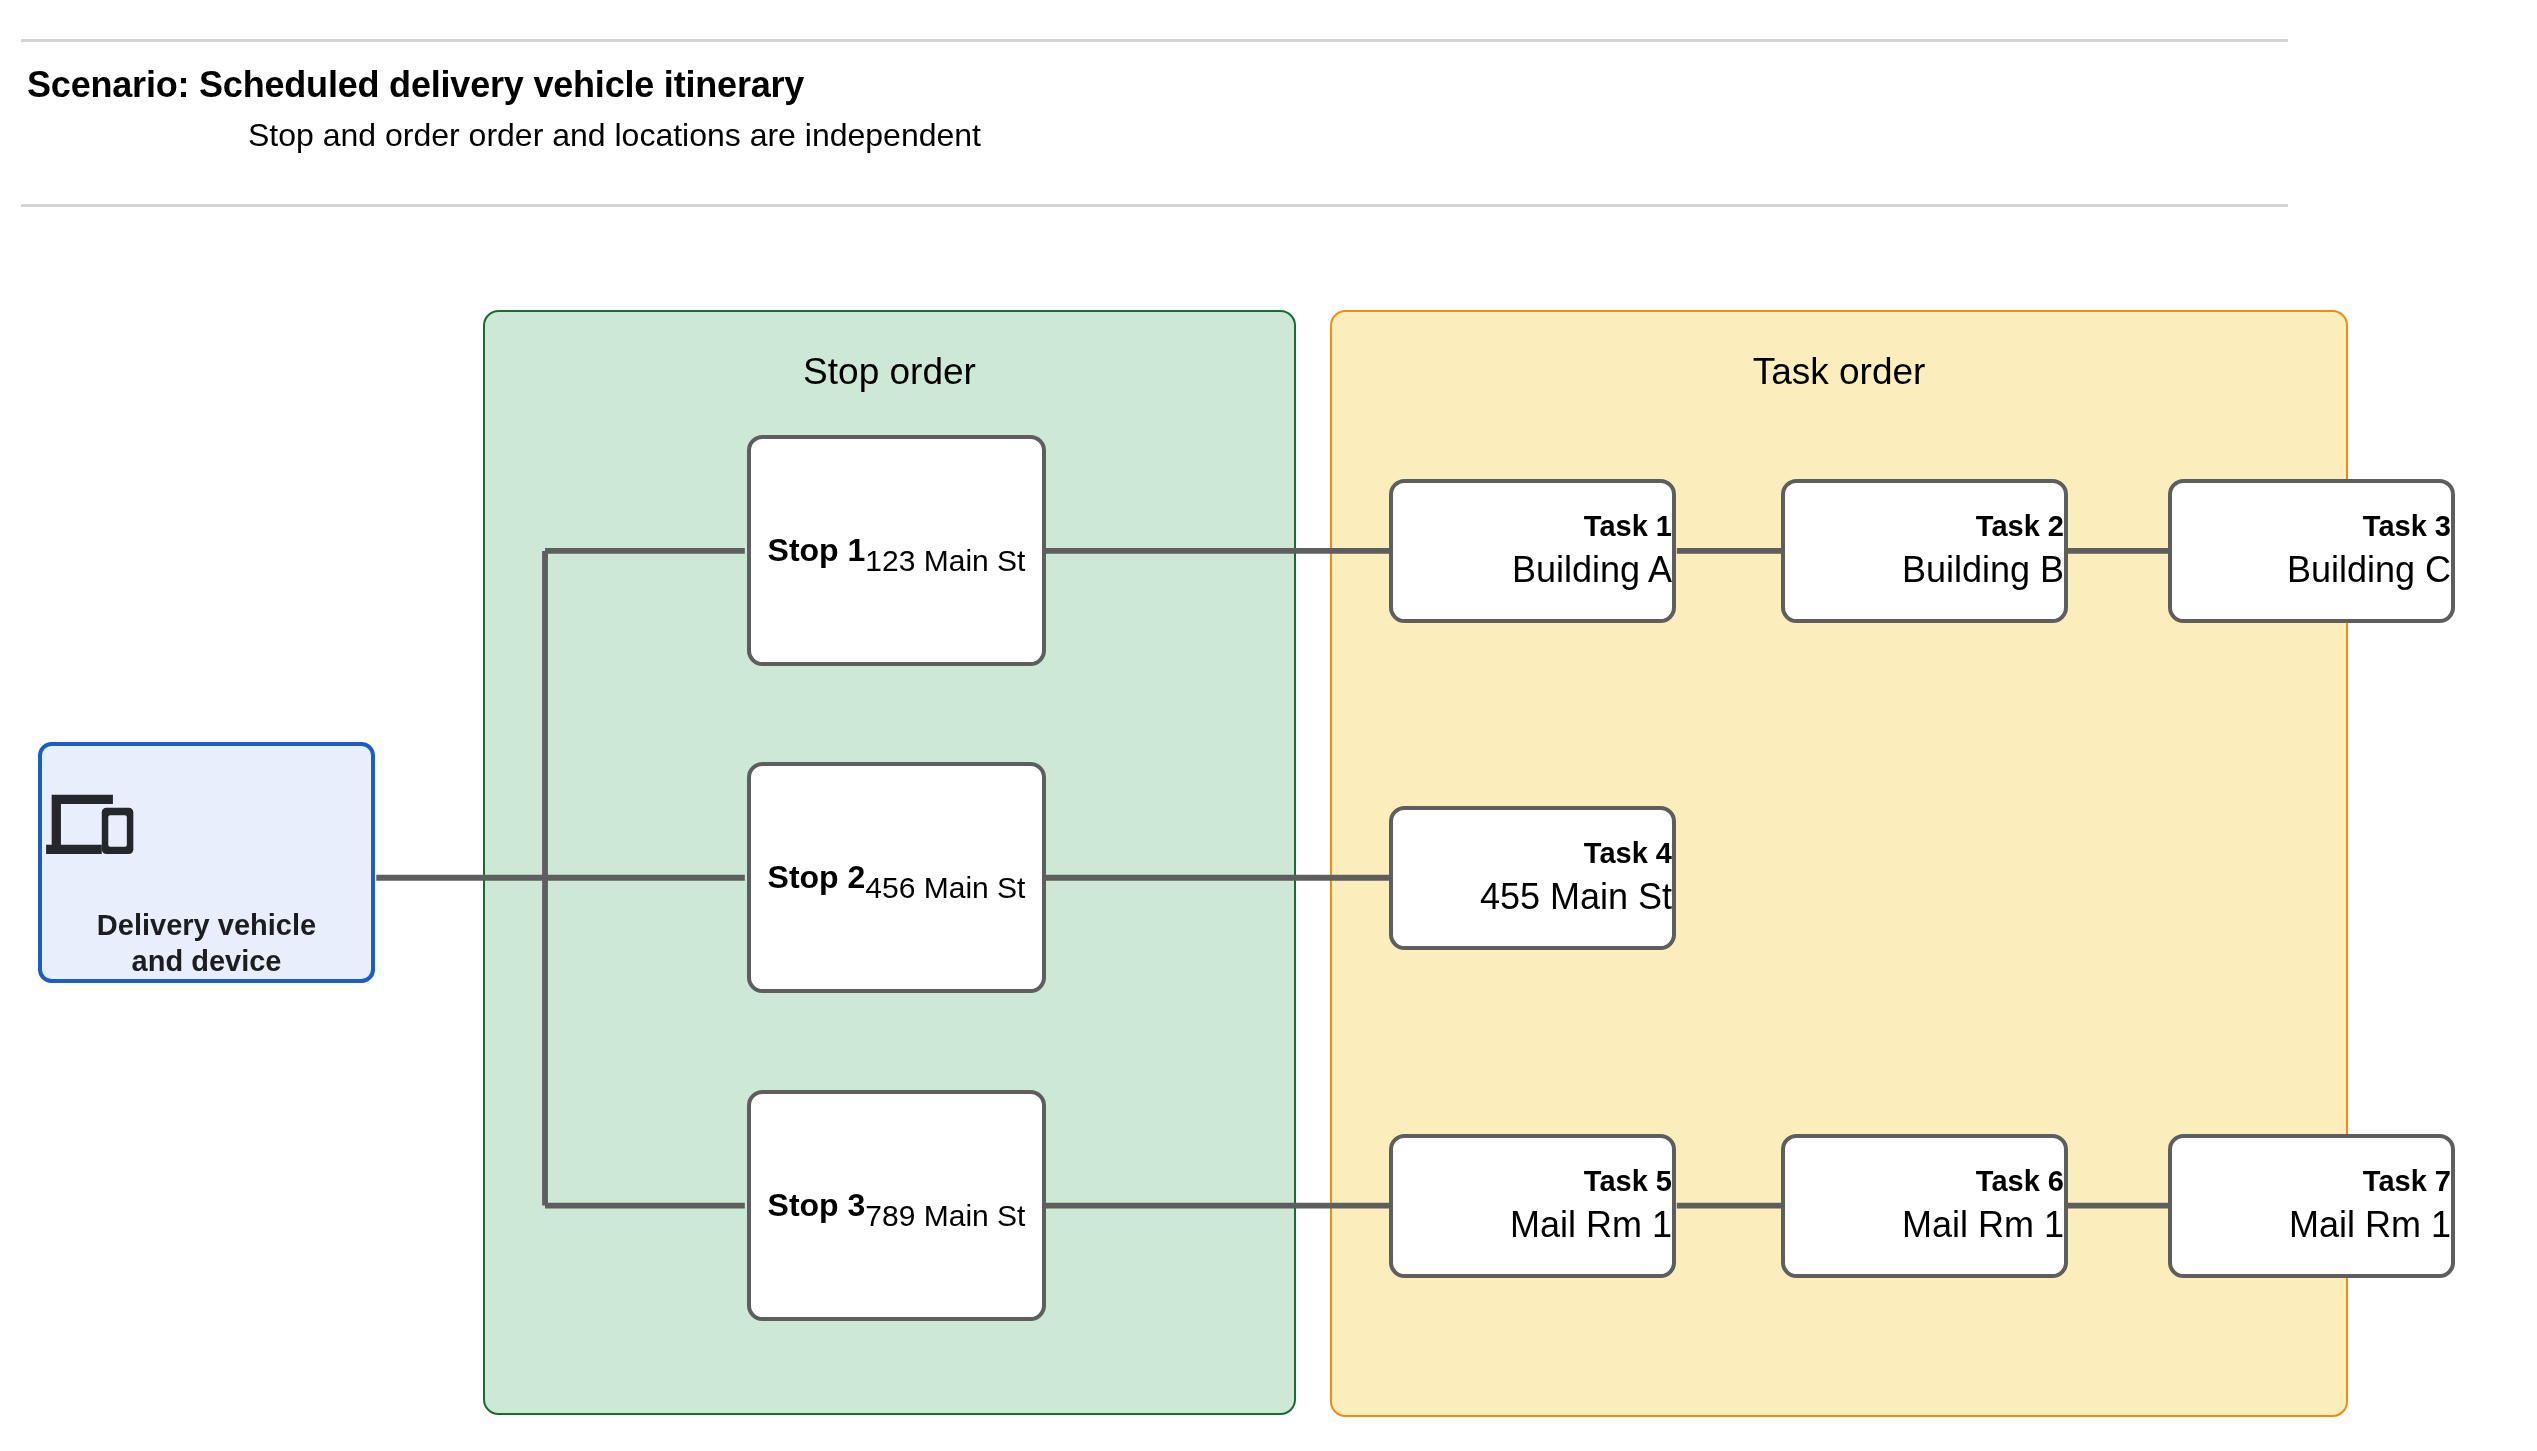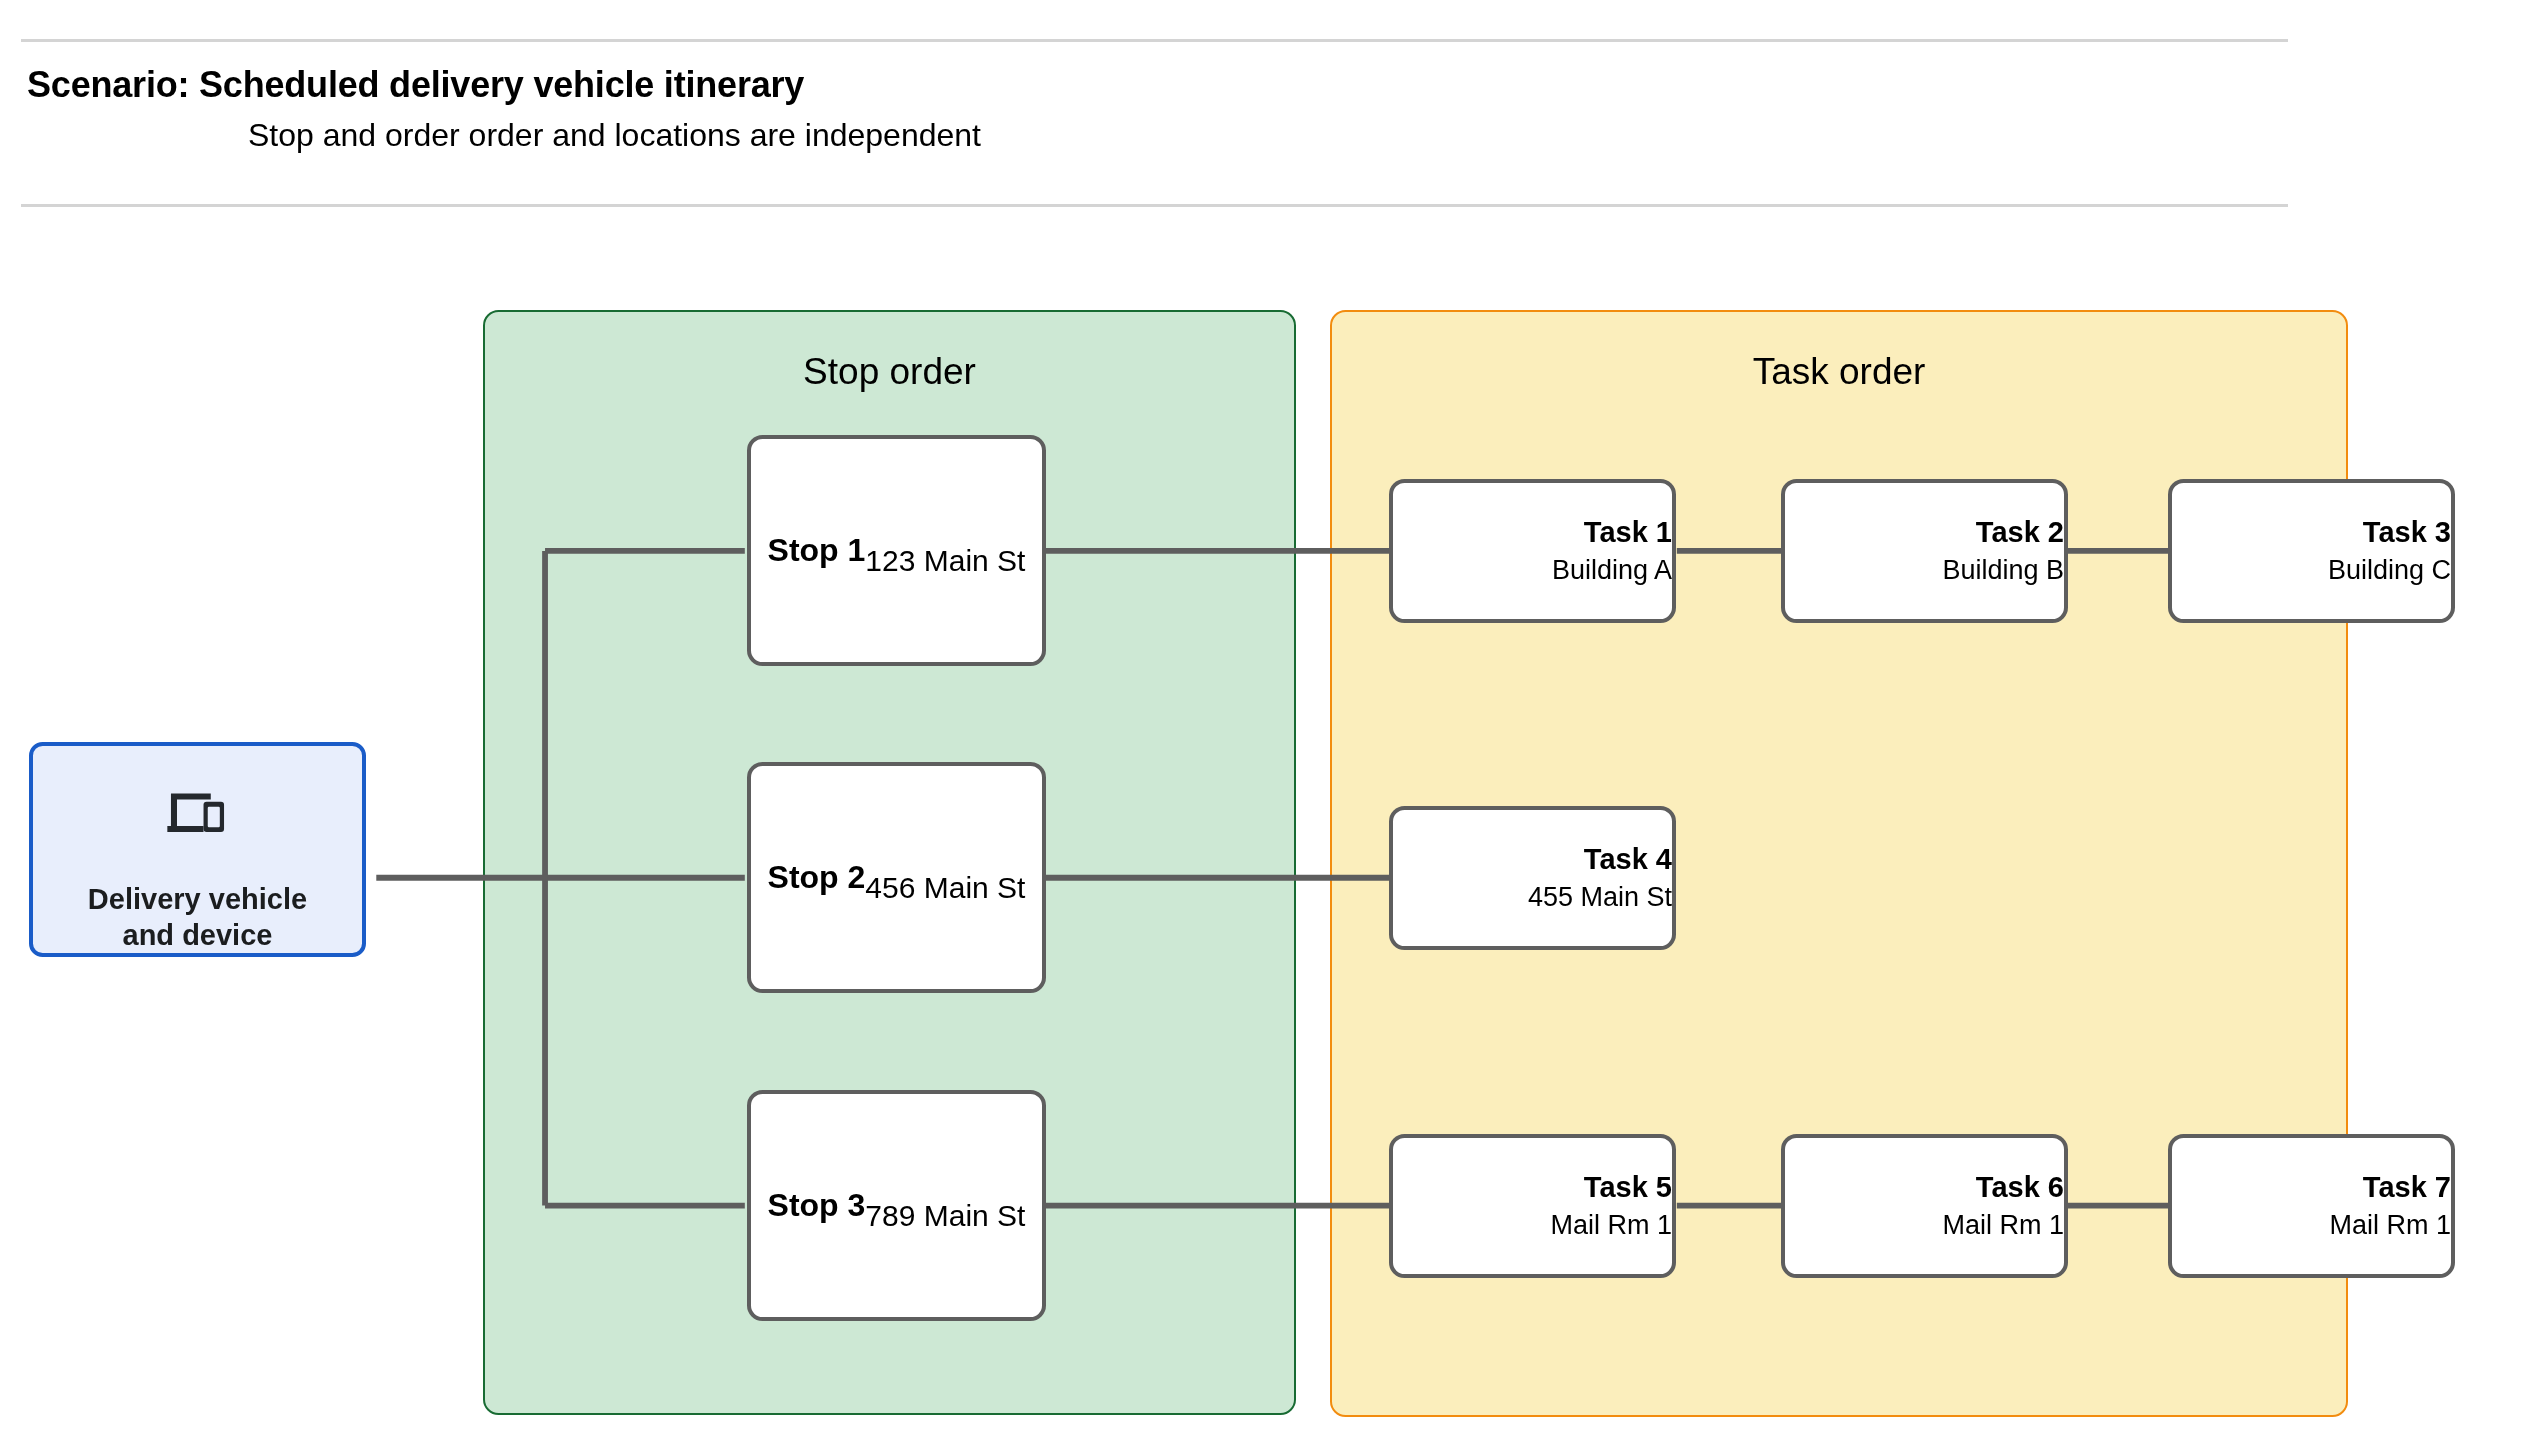--- a/index.html
+++ b/index.html
@@ -88,31 +88,30 @@
     position: absolute;
     left: 0;
     top: 0;
     width: 2538px;
     height: 1452px;
   }
 
   
   #delivery-node {
     position: absolute;
-    left: 29px;
+    left: 38px;
     top: 742px;
     width: 337px;
-    height: 215px;
+    height: 241px;
     background: #e8eefc;
     border: 4.8px solid #1a5cc8;
     border-radius: 13.6px;
     box-sizing: border-box;
     display: flex;
     flex-direction: column;
-    align-items: center;
     justify-content: flex-start;
   }
   #delivery-icon {
     margin-top: 45px;
     width: 101px;
     height: 78px;
     display: block;
   }
   #delivery-label {
     margin-top: 43px;
@@ -167,21 +166,21 @@
     align-items: flex-end;
     justify-content: center;
   }
   .task-title {
     font-size: 29px;
     font-weight: 700;
     color: #000000;
     line-height: 1.2;
   }
   .task-sub {
-    font-size: 27px;
+    font-size: 36px;
     font-weight: 400;
     color: #000000;
     line-height: 1.28;
     margin-top: 2.9px;
   }
 </style>
 </head>
 <body>
 
 <div id="canvas">

